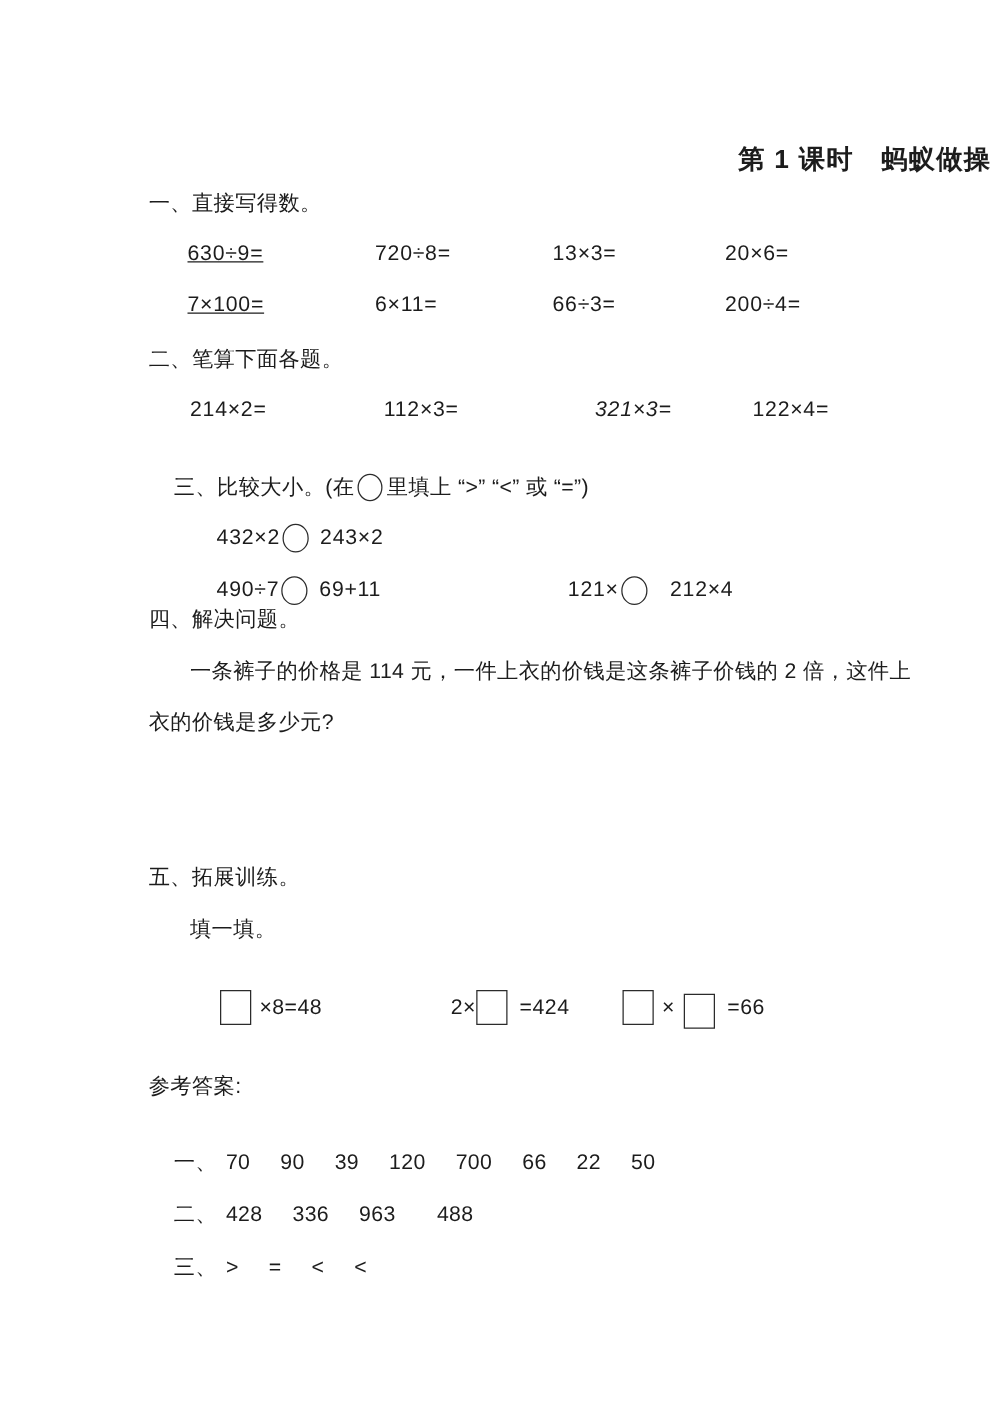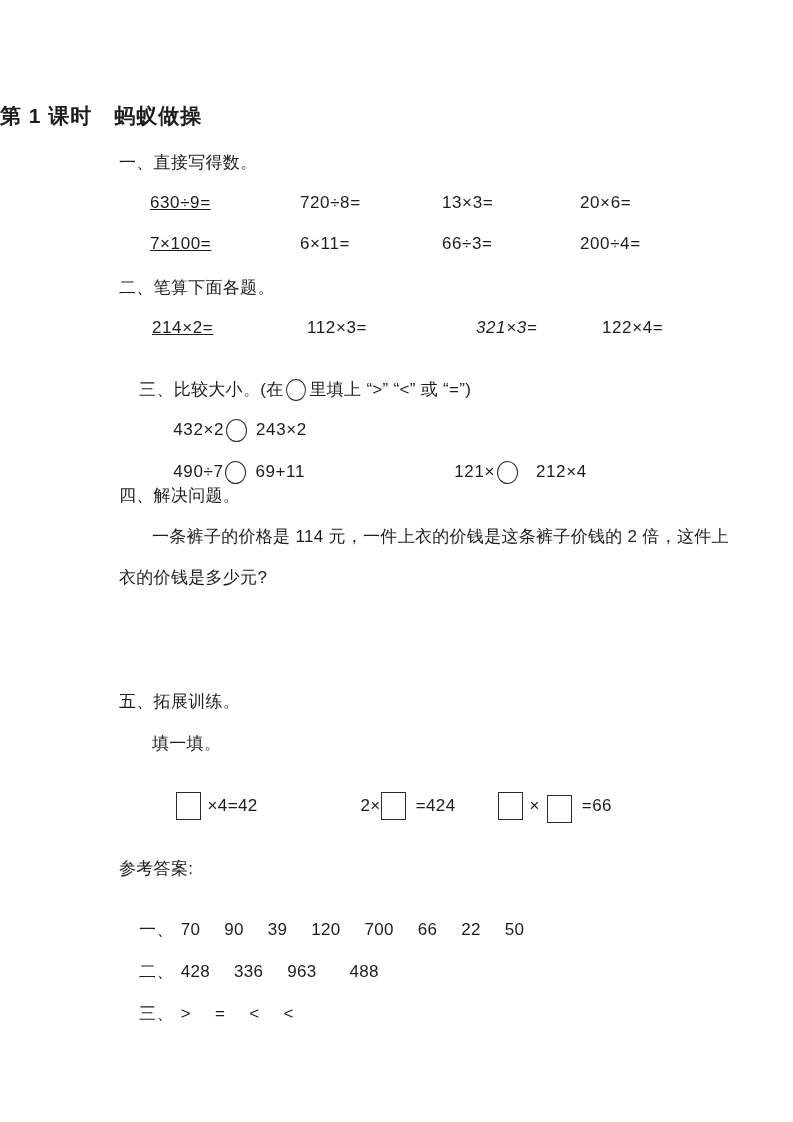--- a/index.html
+++ b/index.html
@@ -6,34 +6,34 @@
   html, body { background:#ffffff; }
   body {
     width:793px; height:1122px;
     position:relative;
     font-family:"Liberation Sans", sans-serif;
     color:#1c1c1c;
     overflow:hidden;
   }
   .page { position:absolute; inset:0; background:#ffffff; }
   .title {
-    position:absolute; top:102px; left:0; width:793px;
-    text-align:left; font-weight:700; font-size:21px;
+    position:absolute; top:113px; left:0; width:793px;
+    text-align:right; font-weight:700; font-size:21px;
     letter-spacing:1px; white-space:pre;
   }
   .line {
     position:absolute; font-size:17px; white-space:pre; letter-spacing:0.3px;
   }
   .heading { left:119px; }
   .indent  { left:152px; }
   .expr { position:absolute; font-size:17px; white-space:pre; letter-spacing:0.6px; }
   
   .s1c0{left:150px;text-decoration:underline;} .s1c1{left:300px;} .s1c2{left:442px;} .s1c3{left:580px;}
   
-  .s2c0{left:152px;text-decoration:underline;} .s2c1{left:307px;} .s2c2{left:476px;font-style:italic;} .s2c3{left:602px;}
+  .s2c0{left:152px;} .s2c1{left:307px;} .s2c2{left:476px;font-style:italic;} .s2c3{left:602px;}
   
   .pair { position:absolute; font-size:17px; white-space:pre; letter-spacing:0.6px;text-align:center; }
   .circle {
     display:inline-block; width:21px; height:23px;
     border:1.6px solid #2b2b2b; border-radius:50%;
     vertical-align:-7px; margin:0 2px;
   }
   .circle.inline-heading { width:20px; height:22px; vertical-align:-6px; margin:0 3px; }
   .gap-sm { margin-left:7px; }
   .gap-md { margin-left:10px; }
@@ -85,21 +85,21 @@
   </div>
 
   <div class="line heading" style="top:484px">四、解决问题。</div>
   <div class="line indent" style="top:525px">一条裤子的价格是 114 元，一件上衣的价钱是这条裤子价钱的 2 倍，这件上</div>
   <div class="line heading" style="top:566px">衣的价钱是多少元?</div>
 
   <div class="line heading" style="top:690px">五、拓展训练。</div>
   <div class="line indent" style="top:732px">填一填。</div>
 
   <div class="fill-item" style="top:772px; left:155px">
-    <span class="blankbox"></span><span class="gap-sm">×4=42</span>
+    <span class="blankbox"></span><span class="gap-sm">×8=48</span>
   </div>
   <div class="fill-item" style="top:772px; left:340px">
     <span>2×</span><span class="blankbox"></span><span class="gap-md">=424</span>
   </div>
   <div class="fill-item" style="top:772px; left:477px">
     <span class="blankbox"></span><span class="gap-sm">×</span><span class="blankbox low gap-sm"></span><span class="gap-md">=66</span>
   </div>
 
   <div class="line heading" style="top:857px">参考答案:</div>
 

